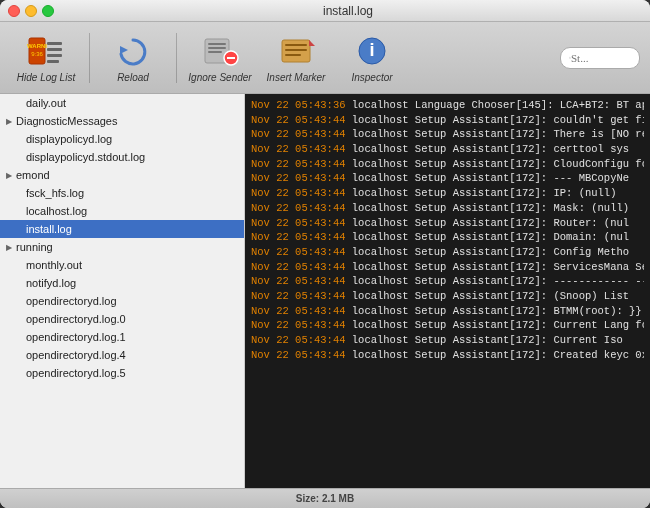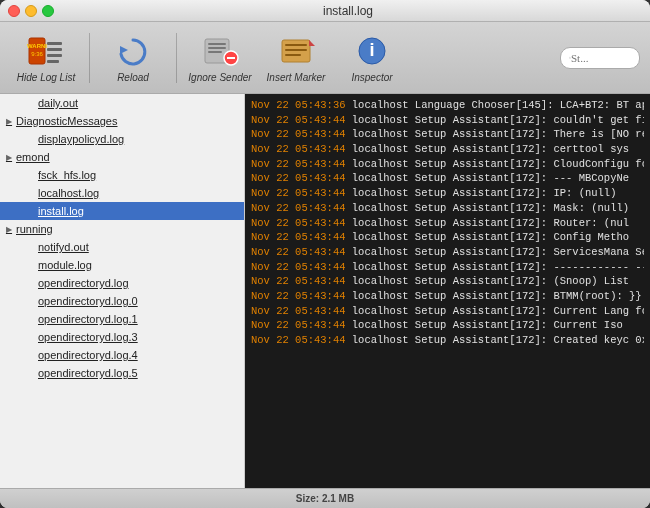--- a/index.html
+++ b/index.html
@@ -122,29 +122,28 @@
       border-right: 1px solid #ccc;
       overflow-y: auto;
       flex-shrink: 0;
     }
     .sidebar::-webkit-scrollbar { width: 6px; }
     .sidebar::-webkit-scrollbar-track { background: #f0f0f0; }
     .sidebar::-webkit-scrollbar-thumb { background: #aaa; border-radius: 3px; }
     .sidebar-item {
       display: flex;
       align-items: center;
-      padding: 2px 8px 2px 24px;
+      padding: 2px 8px 2px 12px;
       font-size: 11px;
       color: #222;
       cursor: pointer;
       height: 18px;
       white-space: nowrap;
       overflow: hidden;
       text-overflow: ellipsis;
-      text-decoration: underline;
     }
     .sidebar-item.selected { background: #3d6fc4; color: white; }
     .sidebar-item.group {
       padding-left: 4px;
       font-weight: 500;
     }
     .sidebar-item .arrow {
       width: 10px;
       height: 10px;
       display: inline-flex;
@@ -287,73 +286,74 @@
       <div class="sidebar-item">
         <span class="file-indent">daily.out</span>
       </div>
       <div class="sidebar-item group">
         <span class="arrow">▶</span>
         <span>DiagnosticMessages</span>
       </div>
       <div class="sidebar-item">
         <span class="file-indent">displaypolicyd.log</span>
       </div>
+      <div class="sidebar-item">
+        <span class="file-indent">displaypolicyd.stdout.log</span>
+      </div>
       <div class="sidebar-item group">
         <span class="arrow">▶</span>
         <span>emond</span>
       </div>
       <div class="sidebar-item">
         <span class="file-indent">fsck_hfs.log</span>
       </div>
       <div class="sidebar-item">
         <span class="file-indent">localhost.log</span>
       </div>
       <div class="sidebar-item selected">
         <span class="file-indent">install.log</span>
       </div>
       <div class="sidebar-item group">
         <span class="arrow">▶</span>
         <span>running</span>
       </div>
       <div class="sidebar-item">
-        <span class="file-indent">notifyd.out</span>
-      </div>
-      <div class="sidebar-item">
-        <span class="file-indent">module.log</span>
+        <span class="file-indent">monthly.out</span>
+      </div>
+      <div class="sidebar-item">
+        <span class="file-indent">notifyd.log</span>
       </div>
       <div class="sidebar-item">
         <span class="file-indent">opendirectoryd.log</span>
       </div>
       <div class="sidebar-item">
         <span class="file-indent">opendirectoryd.log.0</span>
       </div>
       <div class="sidebar-item">
         <span class="file-indent">opendirectoryd.log.1</span>
-      </div>
-      <div class="sidebar-item">
-        <span class="file-indent">opendirectoryd.log.3</span>
       </div>
       <div class="sidebar-item">
         <span class="file-indent">opendirectoryd.log.4</span>
       </div>
       <div class="sidebar-item">
         <span class="file-indent">opendirectoryd.log.5</span>
       </div>
     </div>
 
     <div class="log-content" id="log-content">
     <div class="log-line"><span class="timestamp">Nov 22 05:43:36</span> localhost Language Chooser[145]: LCA+BT2: BT appeared after 3 seconds</div>
         <div class="log-line"><span class="timestamp">Nov 22 05:43:44</span> localhost Setup Assistant[172]: couldn't get file</div>
         <div class="log-line"><span class="timestamp">Nov 22 05:43:44</span> localhost Setup Assistant[172]: There is [NO realm, running configureLocalKDC.</div>
         <div class="log-line"><span class="timestamp">Nov 22 05:43:44</span> localhost Setup Assistant[172]: certtool sys</div>
         <div class="log-line"><span class="timestamp">Nov 22 05:43:44</span> localhost Setup Assistant[172]: CloudConfigu for reachability information in preparation for determining</div>
         <div class="log-line"><span class="timestamp">Nov 22 05:43:44</span> localhost Setup Assistant[172]: --- MBCopyNe</div>
         <div class="log-line"><span class="timestamp">Nov 22 05:43:44</span> localhost Setup Assistant[172]: IP: (null)</div>
         <div class="log-line"><span class="timestamp">Nov 22 05:43:44</span> localhost Setup Assistant[172]: Mask: (null)</div>
         <div class="log-line"><span class="timestamp">Nov 22 05:43:44</span> localhost Setup Assistant[172]: Router: (nul</div>
+        <div class="log-line"><span class="timestamp">Nov 22 05:43:44</span> localhost Setup Assistant[172]: Domain: (nul</div>
         <div class="log-line"><span class="timestamp">Nov 22 05:43:44</span> localhost Setup Assistant[172]: Config Metho</div>
         <div class="log-line"><span class="timestamp">Nov 22 05:43:44</span> localhost Setup Assistant[172]: ServicesMana Services</div>
         <div class="log-line"><span class="timestamp">Nov 22 05:43:44</span> localhost Setup Assistant[172]: ------------ --&gt; searchForValidSystems has arrived.</div>
         <div class="log-line"><span class="timestamp">Nov 22 05:43:44</span> localhost Setup Assistant[172]: (Snoop) List</div>
         <div class="log-line"><span class="timestamp">Nov 22 05:43:44</span> localhost Setup Assistant[172]: BTMM(root): }}</div>
         <div class="log-line"><span class="timestamp">Nov 22 05:43:44</span> localhost Setup Assistant[172]: Current Lang found. 229 known</div>
         <div class="log-line"><span class="timestamp">Nov 22 05:43:44</span> localhost Setup Assistant[172]: Current Iso</div>
         <div class="log-line"><span class="timestamp">Nov 22 05:43:44</span> localhost Setup Assistant[172]: Created keyc 0x7ffe41f4b6f0 [0x7fff76697eb0]&gt;</div>
       </div>
   </div>

